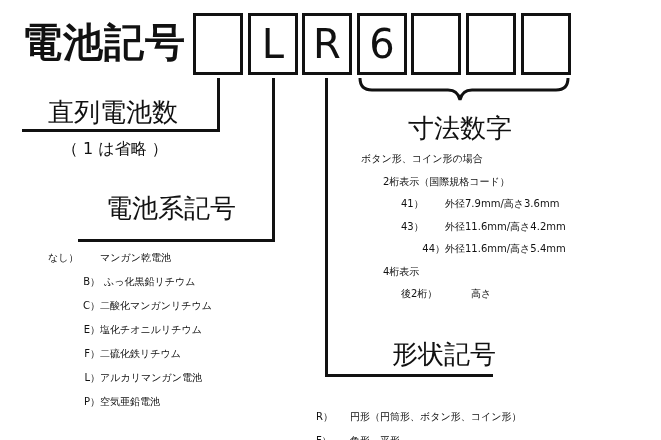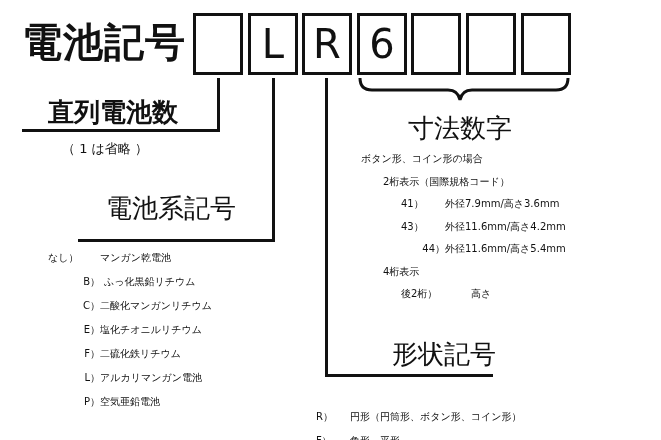--- a/index.html
+++ b/index.html
@@ -4,21 +4,21 @@
 <style>
   html, body { margin:0; padding:0; background:#ffffff; }
   body { width:661px; height:440px; position:relative; overflow:hidden;
          font-family:"DejaVu Sans", "Liberation Sans", sans-serif; color:#111; }
   .abs { position:absolute; white-space:nowrap; }
   .title { left:22px; top:14px; font-size:40px; font-weight:bold; letter-spacing:1px; line-height:56px; }
   .box { position:absolute; top:13px; width:44px; height:56px; border:3px solid #111; background:#fff;
          display:flex; align-items:center; justify-content:center; font-size:40px; line-height:1; }
   .line { position:absolute; background:#111; }
   .label-lg { font-size:26px; line-height:32px; }
-  .label-sm { font-size:13px; line-height:22px; }
+  .label-sm { font-size:16px; line-height:22px; }
   .list { font-size:10px; line-height:24px; }
   svg { position:absolute; overflow:visible; }
 </style>
 </head>
 <body>
 
 <div class="abs title">電池記号</div>
 
 <div class="box" style="left:193px;"></div>
 <div class="box" style="left:248px;">L</div>
@@ -34,21 +34,21 @@
 <div class="line" style="left:272px; top:78px; width:3px; height:164px;"></div>
 <div class="line" style="left:78px; top:239px; width:197px; height:3px;"></div>
 
 <div class="line" style="left:325px; top:78px; width:3px; height:299px;"></div>
 <div class="line" style="left:325px; top:374px; width:168px; height:3px;"></div>
 
 <svg width="661" height="120" style="left:0; top:0;">
   <path d="M360 78 Q360 90 372 90 L448 90 Q458 90 460 100 Q462 90 472 90 L556 90 Q568 90 568 78" fill="none" stroke="#111" stroke-width="3"></path>
 </svg>
 
-<div class="abs label-lg" style="left:48px; top:96px;font-weight:bold;">直列電池数</div>
+<div class="abs label-lg" style="left:48px; top:96px;">直列電池数</div>
 <div class="abs label-sm" style="left:62px; top:138px;">（ 1 は省略 ）</div>
 
 <div class="abs label-lg" style="left:106px; top:192px;">電池系記号</div>
 <div class="abs list" style="left:48px; top:246px;">
   <div><span style="display:inline-block;width:52px;">なし）</span><span>マンガン乾電池</span></div>
   <div><span style="display:inline-block;width:52px;text-align:right;padding-right:0;">B）</span><span style="margin-left:4px;">ふっ化黒鉛リチウム</span></div>
   <div><span style="display:inline-block;width:52px;text-align:right;">C）</span><span>二酸化マンガンリチウム</span></div>
   <div><span style="display:inline-block;width:52px;text-align:right;">E）</span><span>塩化チオニルリチウム</span></div>
   <div><span style="display:inline-block;width:52px;text-align:right;">F）</span><span>二硫化鉄リチウム</span></div>
   <div><span style="display:inline-block;width:52px;text-align:right;">L）</span><span>アルカリマンガン電池</span></div>

